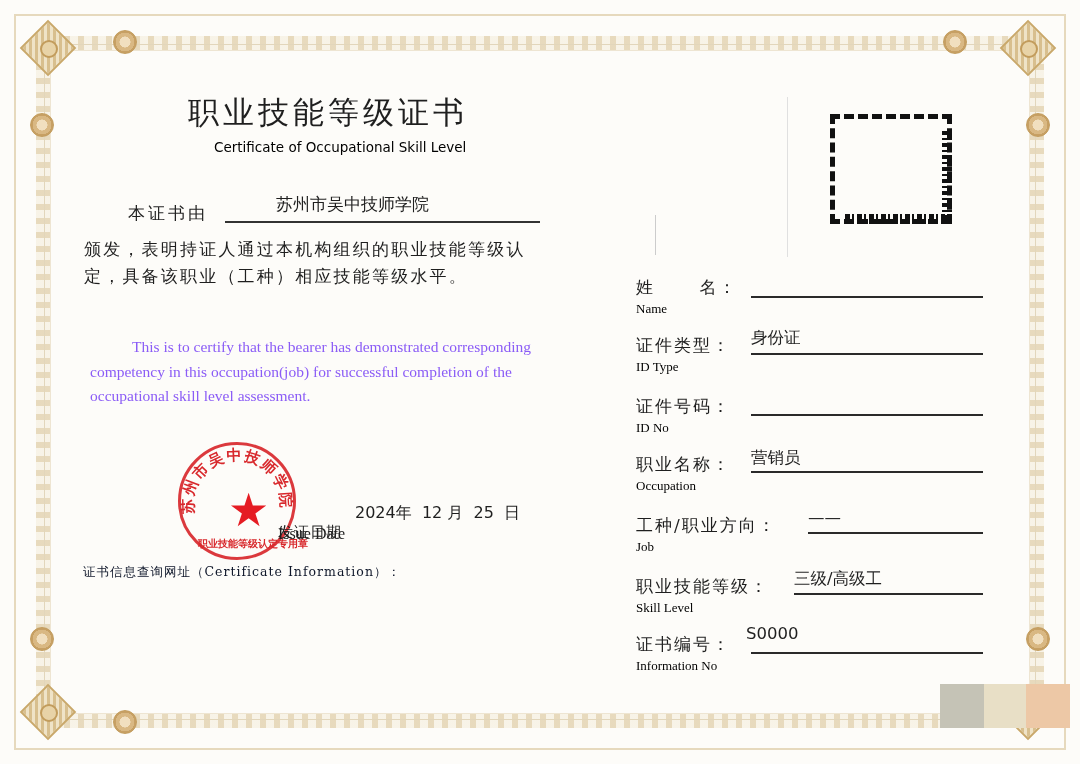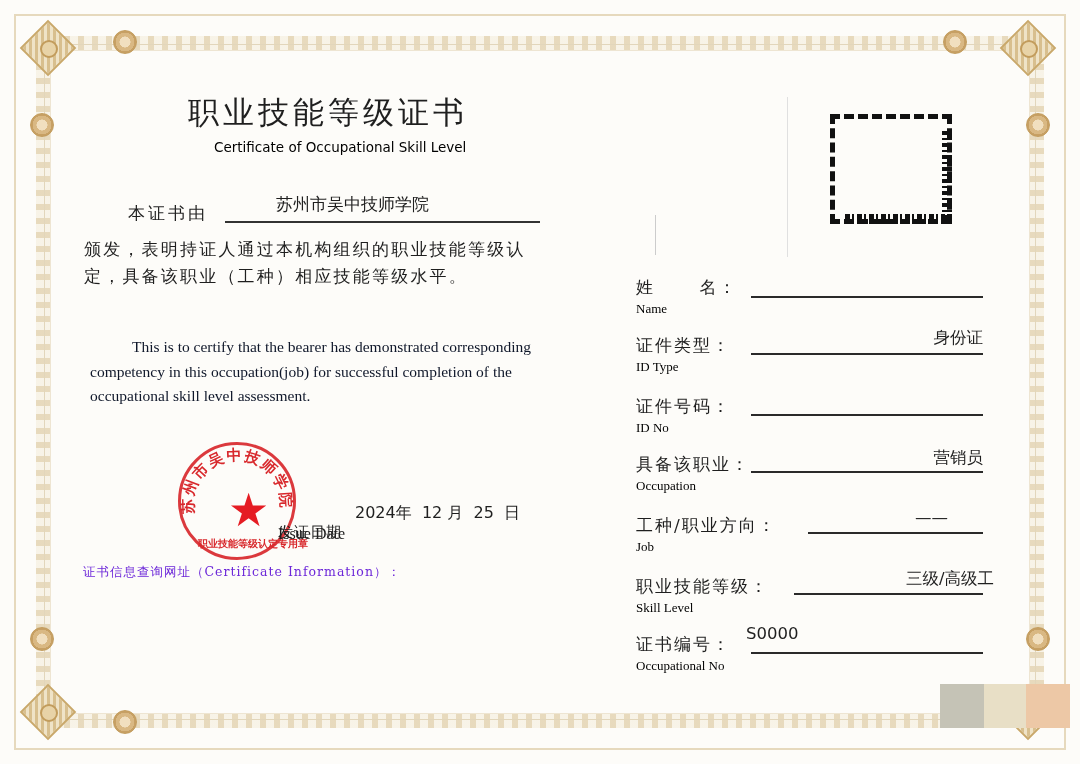--- a/index.html
+++ b/index.html
@@ -69,21 +69,21 @@
     .issuer-line { left: 225px; top: 221px; width: 315px; border-top: 2px solid #333; }
     .issuer-value {
       left: 225px; top: 193px; width: 255px; text-align: center; font-size: 17px;
       font-family: "DejaVu Sans", sans-serif;
     }
     .body-cn {
       left: 84px; top: 236px; width: 470px; font-size: 17px; line-height: 27px; letter-spacing: 2.2px;
     }
     .body-en {
       left: 90px; top: 335px; width: 450px; font-size: 15.5px; line-height: 24.5px;
-      font-family: "Liberation Serif", serif; color: #0f172a;
+      font-family: "Liberation Serif", serif; color: #8b5cf6;
     }
     .body-en .indent { display: inline-block; width: 42px; }
 
     
     .seal {
       left: 178px; top: 442px; width: 118px; height: 118px; border-radius: 50%;
       border: 3px solid #d8282c; box-sizing: border-box; opacity: .92;
     }
     .seal-star {
       left: 228px; top: 487px; font-size: 46px; color: #e51c23; line-height: 1;
@@ -96,21 +96,21 @@
       left: 198px; top: 537px; font-size: 10px; color: #d8282c; font-weight: bold;
       font-family: "DejaVu Sans", sans-serif; letter-spacing: 0px;
     }
 
     .date-label { left: 278px; top: 503px; font-size: 15px; letter-spacing: 1px; margin-top: 20px; }
     .date-value {
       left: 355px; top: 503px; font-size: 16px; font-family: "DejaVu Sans", sans-serif; white-space: pre;
     }
     .date-en { left: 278px; top: 525px; font-size: 16px; font-family: "Liberation Serif", serif; }
 
-    .info-block { left: 83px; top: 563px; width: 420px; font-size: 12.5px; line-height: 18.5px; color: #6d28d9; }
+    .info-block { left: 83px; top: 563px; width: 420px; font-size: 12.5px; line-height: 18.5px; color: #0f172a; }
     .info-block .cn { letter-spacing: 1px; }
     .info-block .url { font-family: "Liberation Serif", serif; font-size: 13.5px; }
     .info-block .gap { height: 8px; }
 
     
     .photo-guide-left { left: 655px; top: 215px; height: 40px; border-left: 1px solid #ccc; }
     .photo-guide-right { left: 787px; top: 97px; height: 160px; border-left: 1px solid #e0e0e0; }
     .qr {
       left: 830px; top: 114px; width: 122px; height: 110px;
       border: 5px dashed #111; box-sizing: border-box;
@@ -122,21 +122,21 @@
     .qr-inner-b {
       position: absolute; left: 10px; bottom: -5px; width: 100px; height: 10px;
       background: repeating-linear-gradient(90deg, #111 0 5px, transparent 5px 7px, #111 7px 9px, transparent 9px 12px);
     }
 
     .field { position: absolute; left: 636px; }
     .field .cn { font-size: 17px; letter-spacing: 2px; white-space: pre; }
     .field .en { font-size: 13px; font-family: "Liberation Serif", serif; color: #000000; margin-top: 2px; }
     .field-line { position: absolute; border-top: 2px solid #2a2a2a; }
     .field-value {
-      position: absolute; text-align: right; font-size: 16.5px;
+      position: absolute; text-align: left; font-size: 16.5px;
       font-family: "DejaVu Sans", sans-serif; color: #1f1f1f;
     }
 
     
     .swatch { position: absolute; top: 684px; width: 44px; height: 44px; }
   </style>
 </head>
 <body>
 
 <div class="border-outer"></div>
@@ -222,21 +222,21 @@
 <div class="field-value" style="left:751px;top:327px;width:232px;">身份证</div>
 
 <div class="field" style="top:395px;">
   <div class="cn">证件号码：</div>
   <div class="en">ID No</div>
 </div>
 <div class="field-line" style="left:751px;top:414px;width:232px;"></div>
 <div class="field-value" style="left:751px;top:392px;width:232px;"></div>
 
 <div class="field" style="top:453px;">
-  <div class="cn">具备该职业：</div>
+  <div class="cn">职业名称：</div>
   <div class="en">Occupation</div>
 </div>
 <div class="field-line" style="left:751px;top:471px;width:232px;"></div>
 <div class="field-value" style="left:751px;top:447px;width:232px;">营销员</div>
 
 <div class="field" style="top:514px;">
   <div class="cn">工种/职业方向：</div>
   <div class="en">Job</div>
 </div>
 <div class="field-line" style="left:808px;top:532px;width:175px;"></div>
@@ -244,20 +244,20 @@
 
 <div class="field" style="top:575px;">
   <div class="cn">职业技能等级：</div>
   <div class="en">Skill Level</div>
 </div>
 <div class="field-line" style="left:794px;top:593px;width:189px;"></div>
 <div class="field-value" style="left:794px;top:568px;width:200px;">三级/高级工</div>
 
 <div class="field" style="top:633px;">
   <div class="cn">证书编号：</div>
-  <div class="en">Occupational No</div>
+  <div class="en">Information No</div>
 </div>
 <div class="field-line" style="left:751px;top:652px;width:232px;"></div>
 <div class="field-value" style="left:746px;top:624px;text-align:left;">S0000</div>
 
 <div class="swatch" style="left: 940px; background: rgb(197, 195, 182);" title="#c5c3b6"></div>
 <div class="swatch" style="left: 984px; background: rgb(232, 223, 198);" title="#e8dfc6"></div>
 <div class="swatch" style="left: 1026px; background: rgb(237, 200, 166);" title="#edc8a6"></div>
 
 </body></html>

